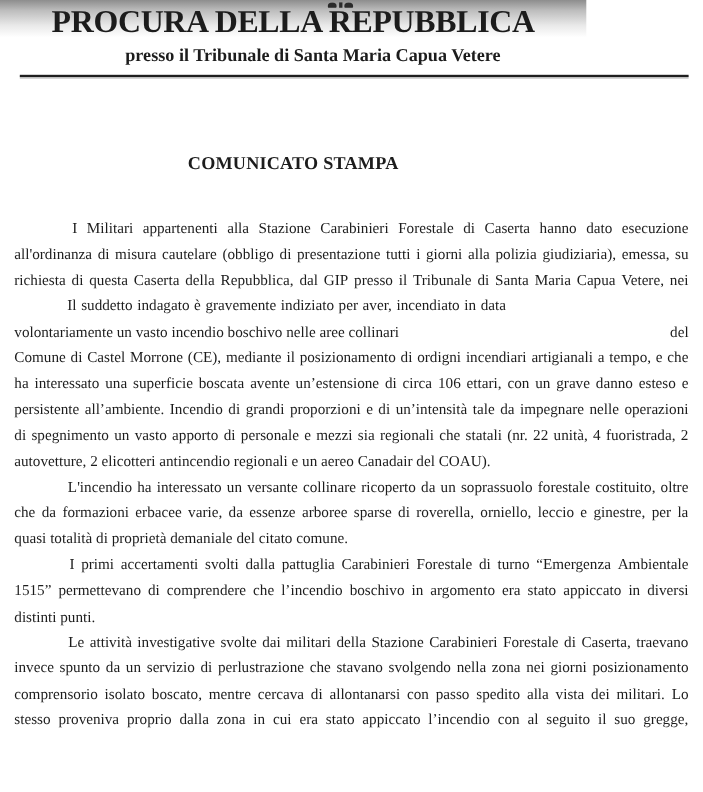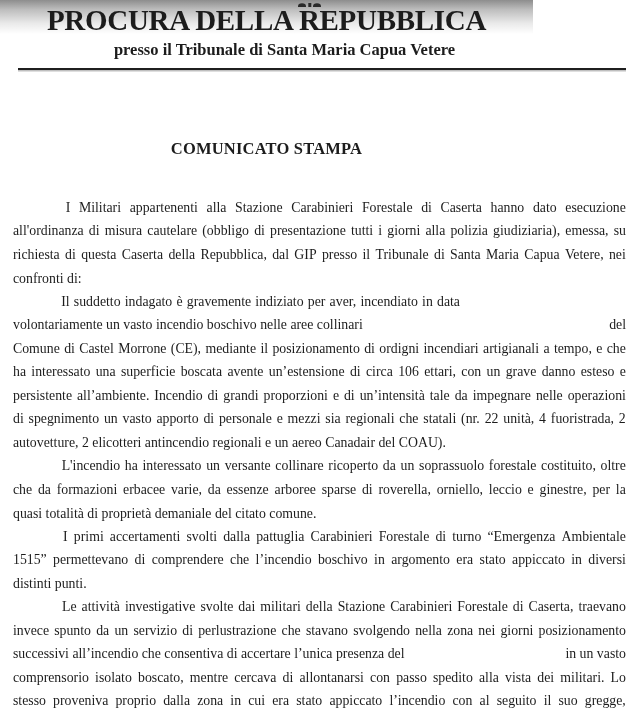--- a/index.html
+++ b/index.html
@@ -105,21 +105,20 @@
           <span class="w">presso</span>
           <span class="w">il</span>
           <span class="w">Tribunale</span>
           <span class="w">di</span>
           <span class="w">Santa</span>
           <span class="w">Maria</span>
           <span class="w">Capua</span>
           <span class="w">Vetere,</span>
           <span class="w">nei</span>
         </div>
-        <div class="line plain">confronti di:</div>
       </div>
       <div>
         <div class="line words" style="width: 447px;">
           <span class="indent"></span>
           <span class="w">Il</span>
           <span class="w">suddetto</span>
           <span class="w">indagato</span>
           <span class="w">è</span>
           <span class="w">gravemente</span>
           <span class="w">indiziato</span>
@@ -308,25 +307,20 @@
           <span class="w">di</span>
           <span class="w">perlustrazione</span>
           <span class="w">che</span>
           <span class="w">stavano</span>
           <span class="w">svolgendo</span>
           <span class="w">nella</span>
           <span class="w">zona</span>
           <span class="w">nei</span>
           <span class="w">giorni</span>
           <span class="w">posizionamento</span>
-        </div>
-        <div class="line split">
-          <span class="seg">successivi all’incendio che consentiva di accertare l’unica presenza del</span>
-          <span class="gap"></span>
-          <span class="seg">in un vasto</span>
         </div>
         <div class="line words">
           <span class="w">comprensorio</span>
           <span class="w">isolato</span>
           <span class="w">boscato,</span>
           <span class="w">mentre</span>
           <span class="w">cercava</span>
           <span class="w">di</span>
           <span class="w">allontanarsi</span>
           <span class="w">con</span>

